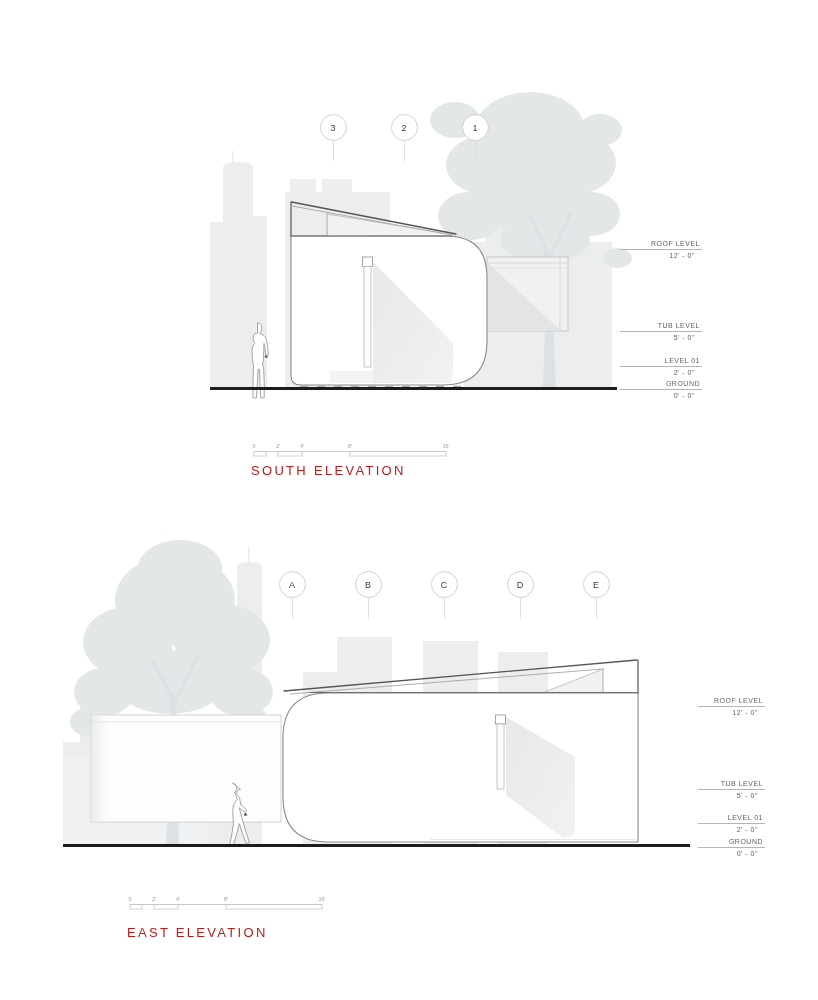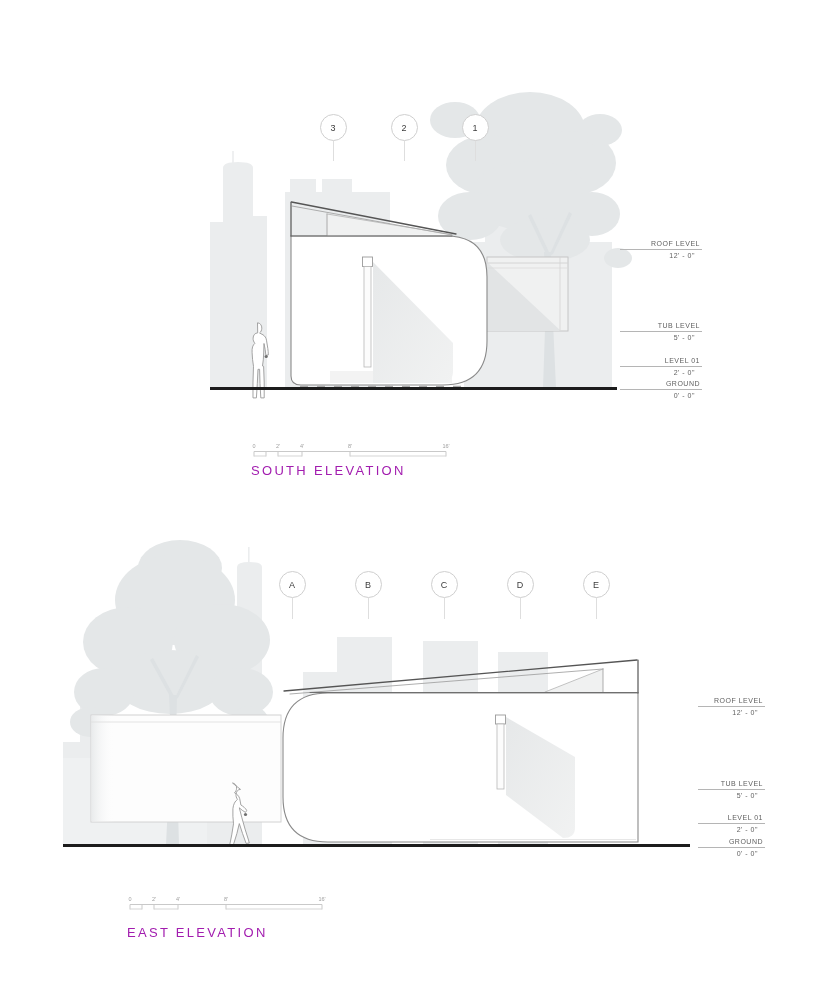--- a/index.html
+++ b/index.html
@@ -1,21 +1,21 @@
 <!DOCTYPE html>
 <html><head>
 <meta charset="utf-8">
 <style>
   html,body{margin:0;padding:0;background:#fff;}
   .sheet{position:relative;width:818px;height:1000px;background:#ffffff;overflow:hidden;
          font-family:"Liberation Sans",sans-serif;}
   svg text{font-family:"Liberation Sans",sans-serif;}
 
   
-  .drawing-title{position:absolute;font-size:13px;letter-spacing:2.3px;color:#a21caf;white-space:nowrap;}
+  .drawing-title{position:absolute;font-size:13px;letter-spacing:2.3px;color:#b91c1c;white-space:nowrap;}
 
   
   .grid-marker{position:absolute;width:27px;text-align:center;}
   .grid-circle{box-sizing:border-box;width:27px;height:27px;border:1px solid #cfcfcf;border-radius:50%;
                background:#fff;display:flex;align-items:center;justify-content:center;
                font-size:9px;color:#3c3c3c;letter-spacing:0;}
   .grid-leader{width:1px;height:20px;background:#dedede;margin:0 auto;}
 
   
   .level{position:absolute;height:0;}

